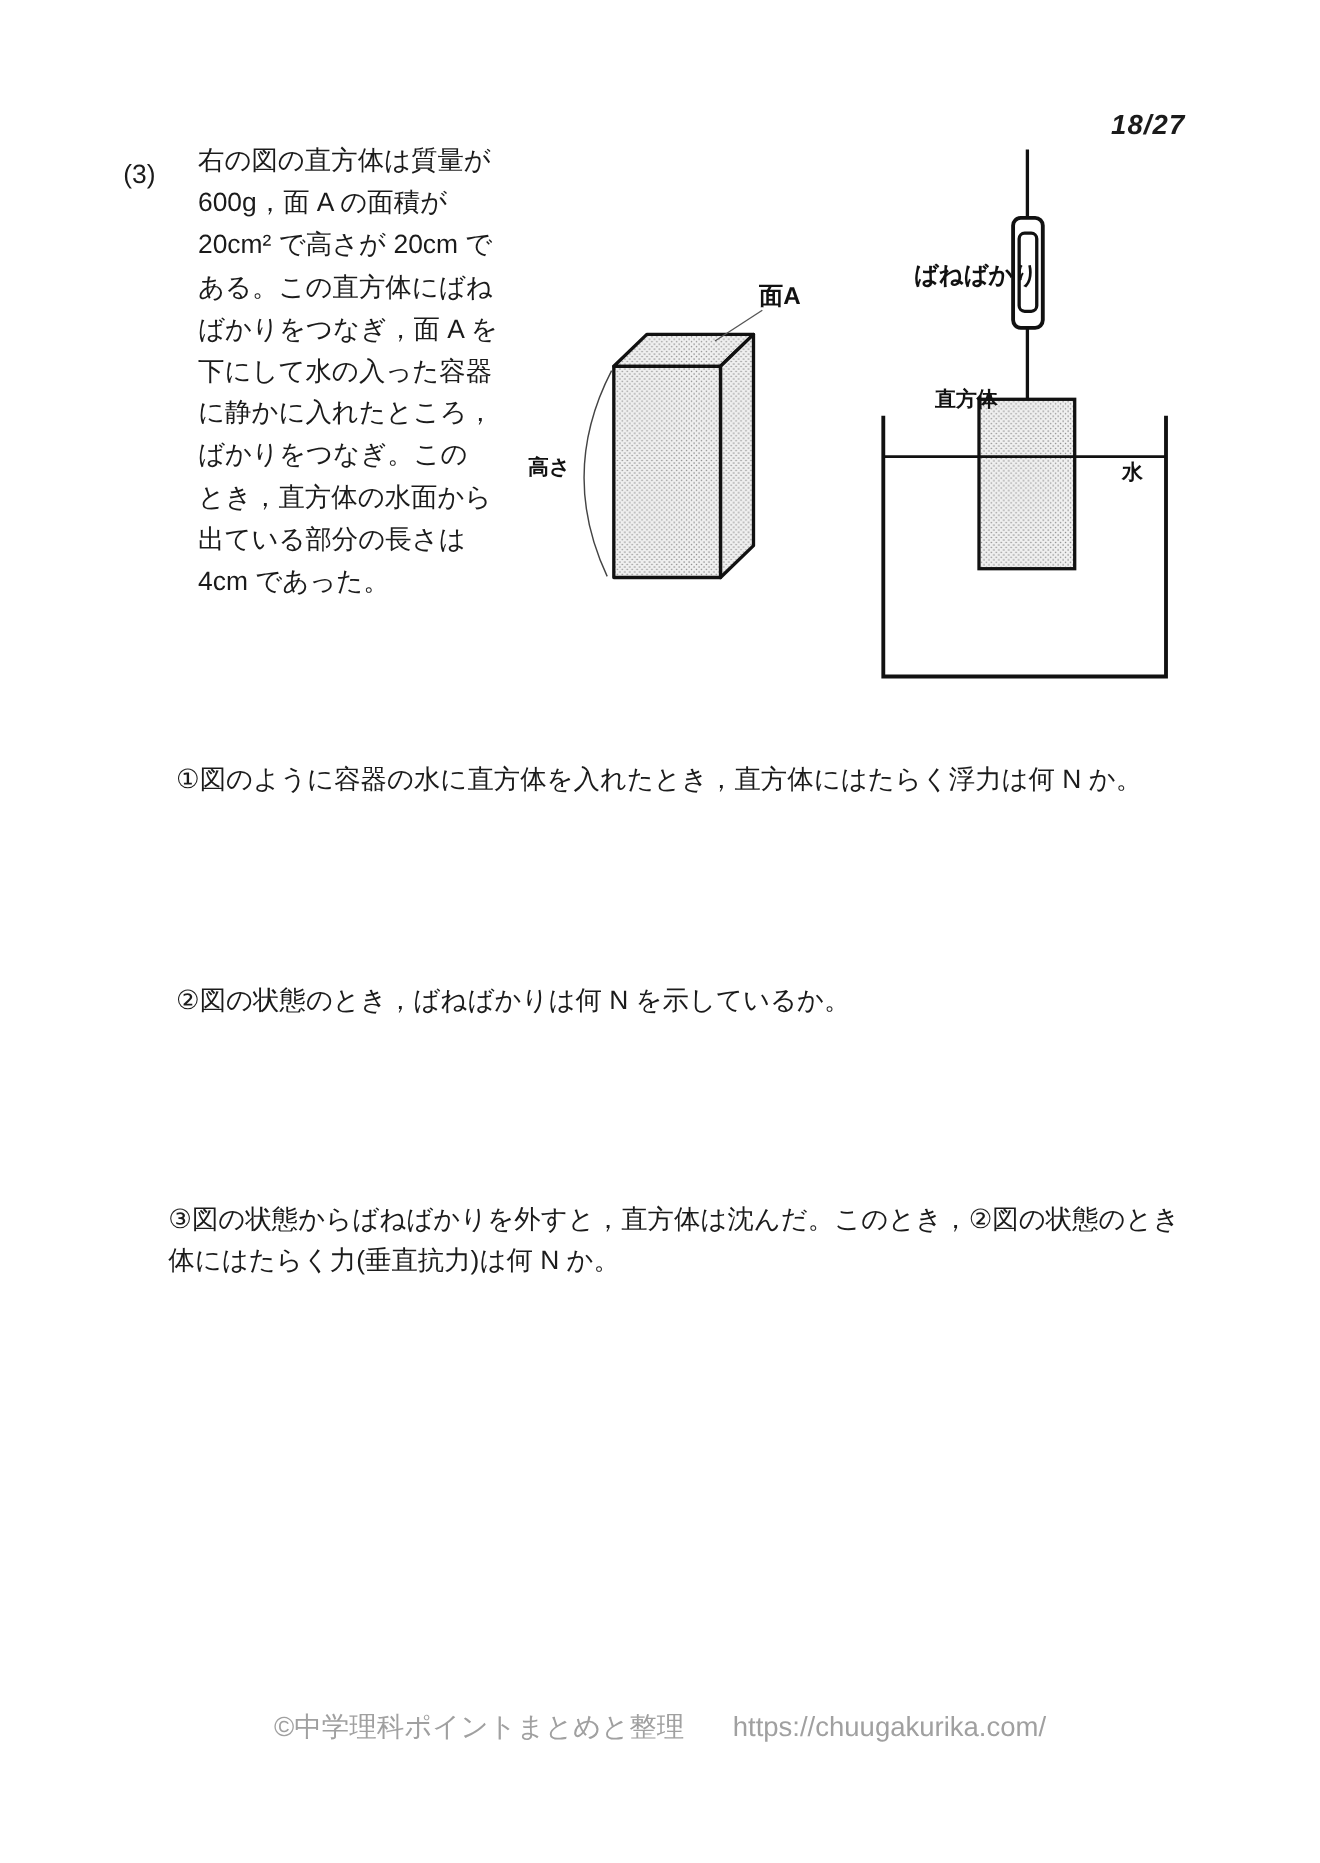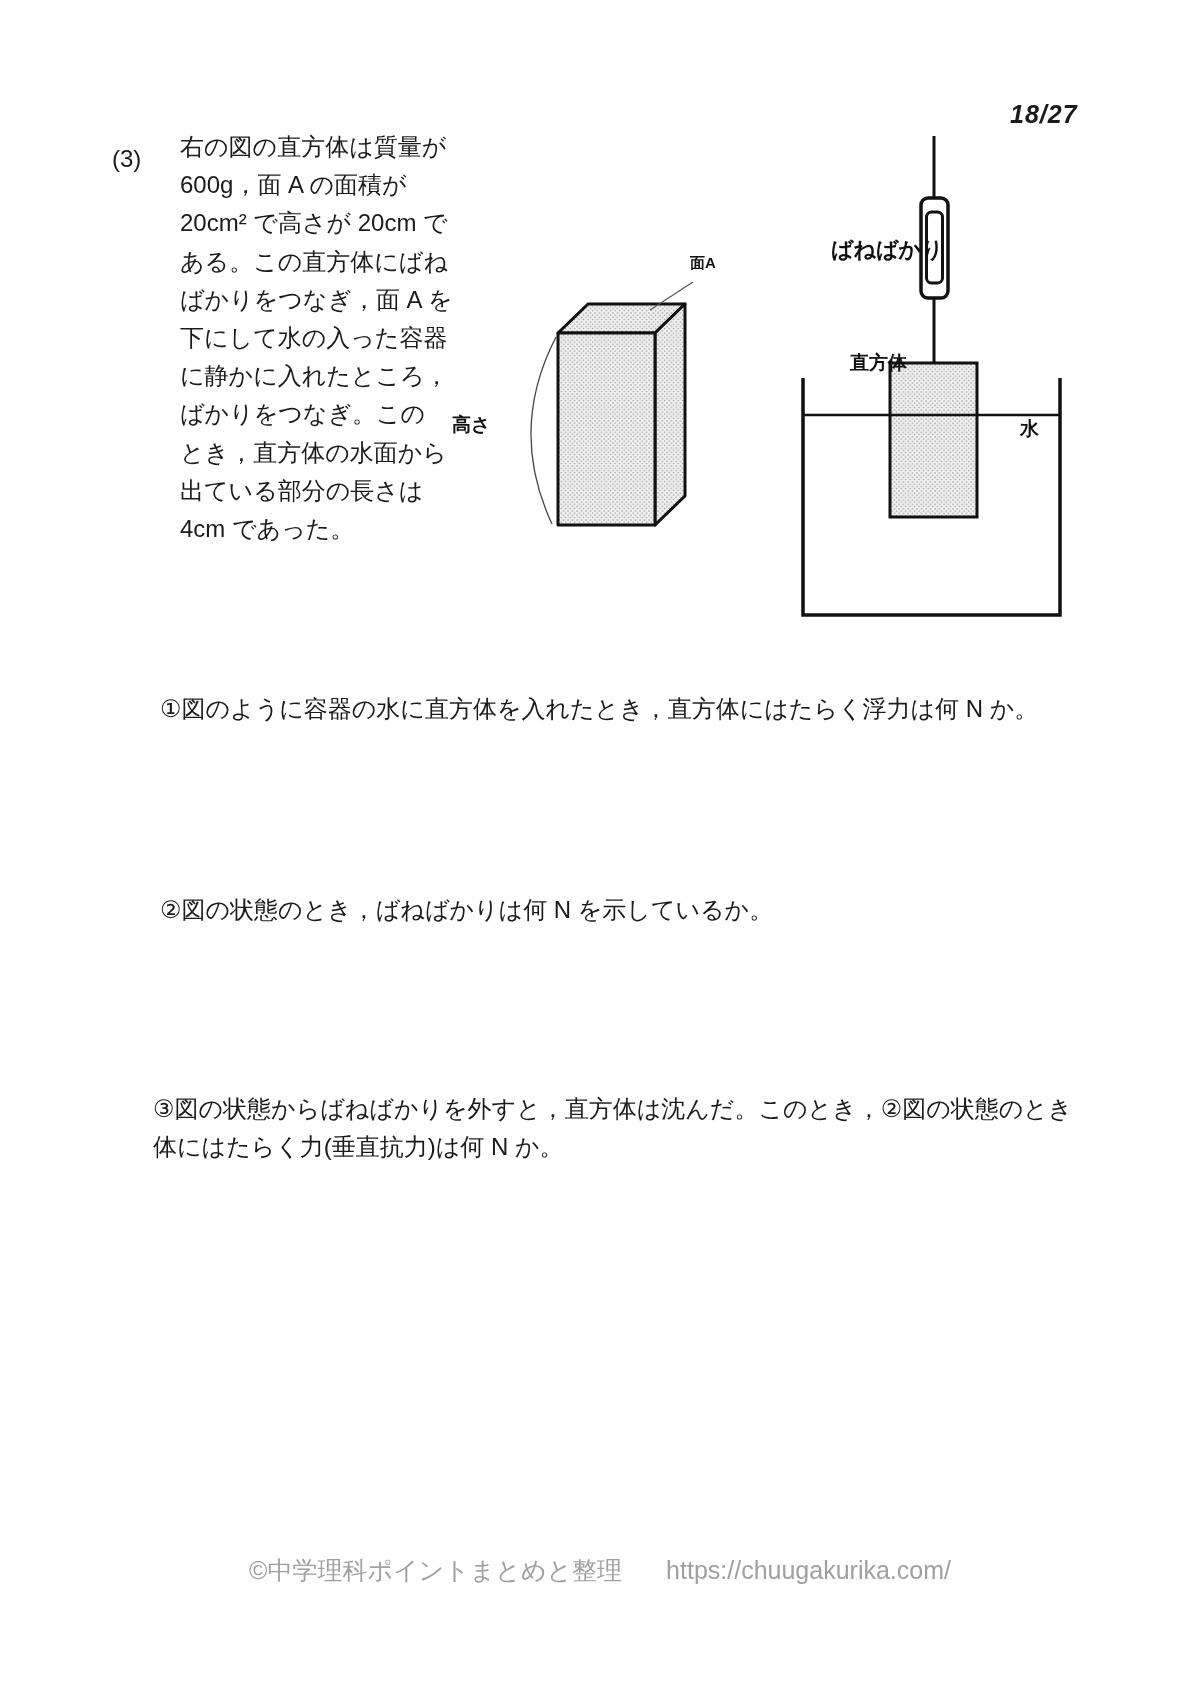--- a/index.html
+++ b/index.html
@@ -24,22 +24,22 @@
   .p3-lines { left:168px; top:128px;margin-left:12px; }
   .p3-lines .pline {
     height:38.2px; line-height:38.2px;
     font-size:24px; white-space:nowrap;
   }
   .fig { position:absolute; }
   .fig-label {
     position:absolute;
     font-weight:bold; white-space:nowrap; color:#111;
   }
-  .lbl-face-a   { left:690px; top:254px; font-size:15px; }
-  .lbl-height   { left:452px; top:412px; font-size:19px; }
+  .lbl-face-a   { left:690px; top:254px; font-size:22px; }
+  .lbl-height   { left:480px; top:412px; font-size:19px; }
   .lbl-scale    { left:831px; top:235px; font-size:22px; }
   .lbl-solid    { left:850px; top:350px; font-size:19px; }
   .lbl-water    { left:1020px; top:416px; font-size:19px; }
   .question {
     position:absolute; left:160px;
     font-size:24px; line-height:38.2px; white-space:nowrap;
   }
   .q1 { top:690px; }
   .q2 { top:891px; }
   .q3 { top:1090px; left:153px; }

